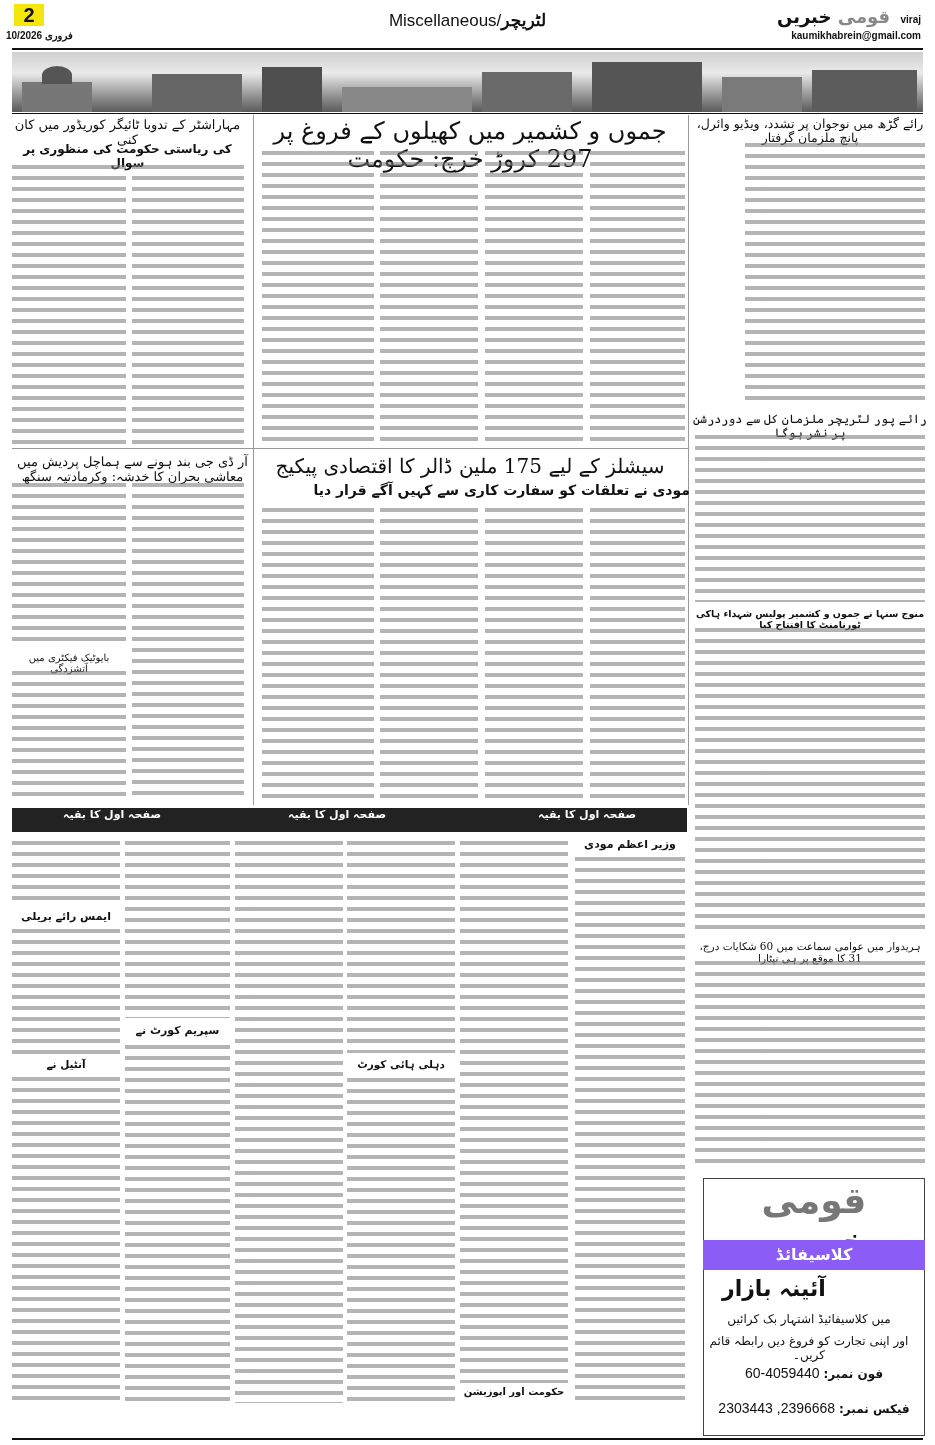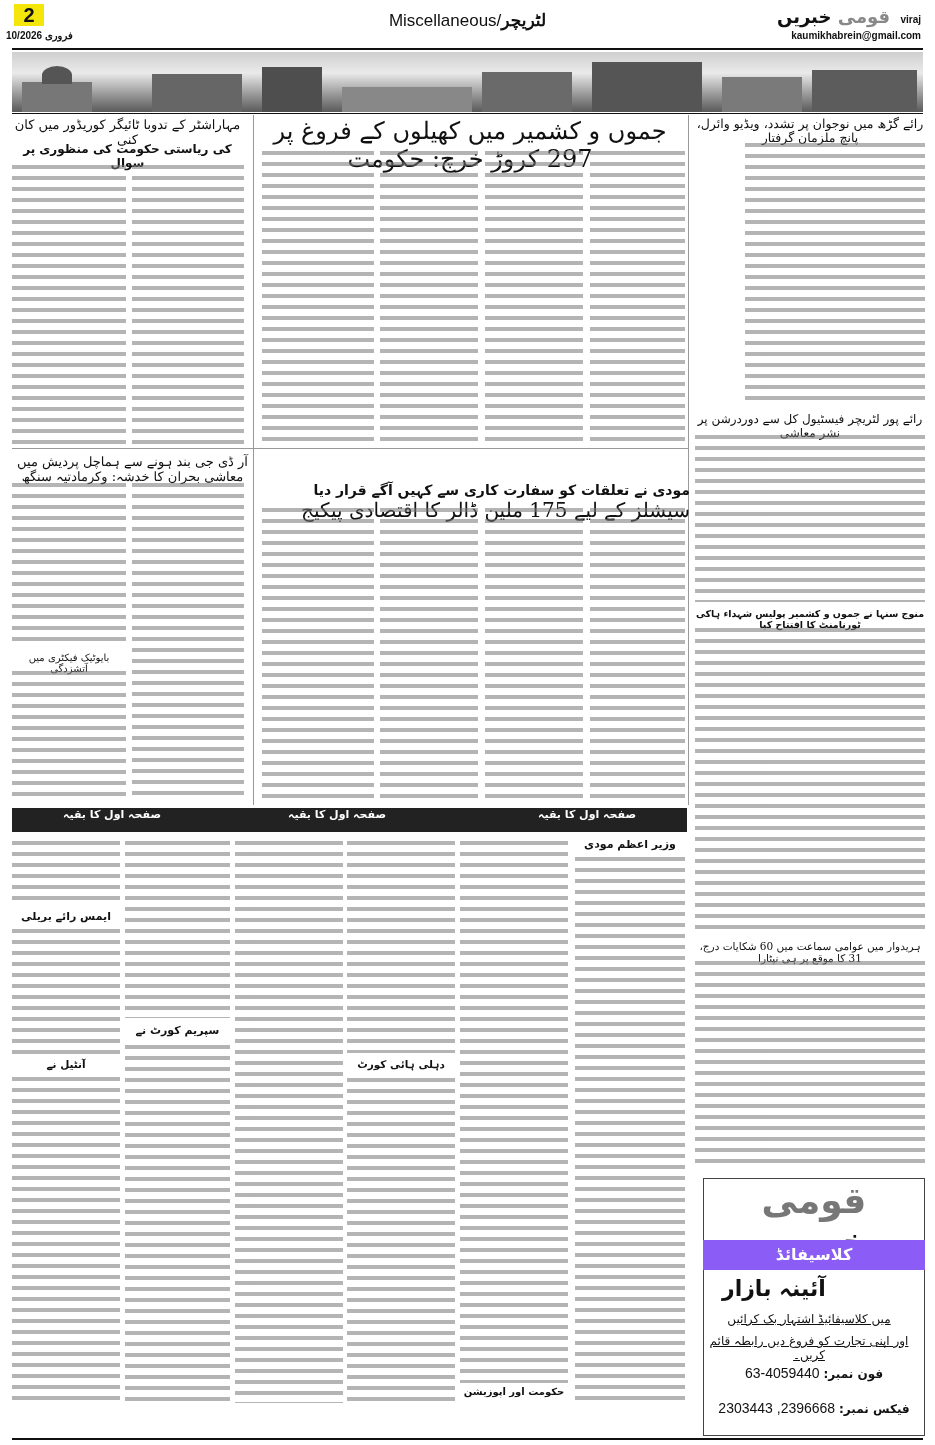--- a/index.html
+++ b/index.html
@@ -23,42 +23,42 @@
   .banner .bld { position: absolute; bottom: 0; background: #777; }
   .banner .dome { position: absolute; border-radius: 50% 50% 0 0; background: #555; }
 
   
   .hl { font-family: "DejaVu Serif", serif; color: #111; line-height: 1.15; }
   .hl-main { left: 250px; top: 118px; width: 440px; font-size: 24px; text-align: center; direction: rtl; }
   .hl-r1 { left: 690px; top: 117px; width: 240px; font-size: 12.5px; text-align: center; direction: rtl; }
   .hl-l1 { left: 10px; top: 118px; width: 235px; font-size: 13px; text-align: center; direction: rtl; }
   .hl-l1sub { left: 10px; top: 142px; width: 235px; font: bold 12px "DejaVu Sans", sans-serif; text-align: center; direction: rtl; }
   .hl-r2 { left: 690px; top: 413px; width: 240px; font-size: 12px; text-align: center; direction: rtl; }
-  .hl-mid2 { left: 250px; top: 455px; width: 440px; font-size: 20px; direction: rtl; margin-top: 44px; }
+  .hl-mid2 { left: 250px; top: 455px; width: 440px; font-size: 20px; text-align: center; direction: rtl; }
   .hl-mid2sub { left: 250px; top: 482px; width: 440px; font: bold 14px "DejaVu Sans", sans-serif; direction: rtl; }
   .hl-l2 { left: 10px; top: 455px; width: 245px; font-size: 13px; text-align: center; direction: rtl; }
   .sub { font: bold 10.5px "DejaVu Sans", sans-serif; text-align: center; direction: rtl; }
 
   
   .col { overflow: hidden; direction: rtl; text-align: justify; font: 7px/11px "DejaVu Sans", sans-serif; color: #333; }
   .col::before { content: ""; display: block; height: 100%;
      background: repeating-linear-gradient(180deg, transparent 0 3px, #777 3px 7px, transparent 7px 11px); opacity: .55; }
   .vrule { width: 1px; background: #999; }
 
   
   .band { left: 12px; top: 808px; width: 675px; height: 24px; background: #222; }
   .band span { position: absolute; top: 0; height: 24px; line-height: 24px; color: #fff; font: bold 11px "DejaVu Sans", sans-serif; direction: rtl; text-align: center; }
 
   
   .ad { left: 703px; top: 1178px; width: 222px; height: 258px; border: 1px solid #444; }
   .ad-logo { left: 703px; top: 1180px; width: 222px; text-align: center; font: bold 36px "DejaVu Sans", sans-serif; direction: rtl; }
   .ad-logo .g { color: #777; }
   .ad-bar { left: 703px; top: 1240px; width: 222px; height: 30px; background: #8b5cf6; color: #fff; text-align: center; font: bold 16px/30px "DejaVu Sans", sans-serif; direction: rtl; }
   .ad-title { left: 703px; top: 1276px; width: 246px; text-align: left; font: bold 22px "DejaVu Sans", sans-serif; direction: rtl; padding-left: 19px; }
-  .ad-line { left: 703px; width: 212px; text-align: center; font: 12px "DejaVu Serif", serif; direction: rtl; text-decoration: underline; }
+  .ad-line { left: 703px; width: 212px; text-align: center; font: 12px "DejaVu Serif", serif; direction: rtl; }
   .ad-phone { left: 703px; width: 222px; text-align: center; font: 14px "Liberation Sans", sans-serif; }
   .ad-phone b { font-family: "DejaVu Sans", sans-serif; font-size: 12px; }
 </style>
 </head>
 <body>
 
 <div class="abs page-no">2</div>
 <div class="abs date">10/فروری 2026</div>
 <div class="abs section">
   <span>Miscellaneous/</span><b>لٹریچر</b>
@@ -94,21 +94,21 @@
 <div class="abs col" style="left:590px;top:148px;width:95px;height:295px"></div>
 <div class="abs col" style="left:485px;top:148px;width:98px;height:295px"></div>
 <div class="abs col" style="left:380px;top:148px;width:98px;height:295px"></div>
 <div class="abs col" style="left:262px;top:148px;width:112px;height:295px"></div>
 <div class="abs col" style="left:132px;top:162px;width:112px;height:282px"></div>
 <div class="abs col" style="left:12px;top:162px;width:114px;height:282px"></div>
 <div class="abs vrule" style="left:688px;top:115px;height:690px"></div>
 <div class="abs vrule" style="left:253px;top:115px;height:690px"></div>
 <div class="abs" style="left:12px;top:448px;width:676px;height:1px;background:#999"></div>
 
-<div class="abs hl hl-r2">رائے پور لٹریچر فیسٹیول کل سے دوردرشن پر نشر معاشی</div>
+<div class="abs hl hl-r2">رائے پور لٹریچر ملزمان کل سے دوردرشن پر نشر ہوگا</div>
 <div class="abs col" style="left:695px;top:432px;width:230px;height:170px"></div>
 <div class="abs sub" style="left:695px;top:608px;width:230px;font-size:9.5px">منوج سنہا نے جموں و کشمیر پولیس شہداء ہاکی ٹورنامنٹ کا افتتاح کیا</div>
 <div class="abs col" style="left:695px;top:625px;width:230px;height:310px"></div>
 <div class="abs hl" style="left:695px;top:940px;width:230px;font-size:10.5px;text-align:center;direction:rtl">ہریدوار میں عوامی سماعت میں 60 شکایات درج، 31 کا موقع پر ہی نپٹارا</div>
 <div class="abs col" style="left:695px;top:958px;width:230px;height:205px"></div>
 
 <div class="abs hl hl-mid2">سیشلز کے لیے 175 ملین ڈالر کا اقتصادی پیکیج</div>
 <div class="abs hl-mid2sub">مودی نے تعلقات کو سفارت کاری سے کہیں آگے قرار دیا</div>
 <div class="abs col" style="left:590px;top:505px;width:95px;height:298px"></div>
 <div class="abs col" style="left:485px;top:505px;width:98px;height:298px"></div>
@@ -148,20 +148,20 @@
 <div class="abs ad-logo">
   <span class="g">قومی</span>
   <span>خبریں</span>
 </div>
 <div class="abs ad-bar">کلاسیفائڈ</div>
 <div class="abs ad-title">آئینہ بازار</div>
 <div class="abs ad-line" style="top:1312px">میں کلاسیفائیڈ اشتہار بک کرائیں</div>
 <div class="abs ad-line" style="top:1334px">اور اپنی تجارت کو فروغ دیں رابطہ قائم کریں۔</div>
 <div class="abs ad-phone" style="top:1365px">
   <b>فون نمبر:</b>
-  <span>4059440-63</span>
+  <span>4059440-60</span>
 </div>
 <div class="abs ad-phone" style="top:1400px">
   <b>فیکس نمبر:</b>
   <span>2396668, 2303443</span>
 </div>
 
 <div class="abs rule" style="top:1438px"></div>
 
 </body></html>

